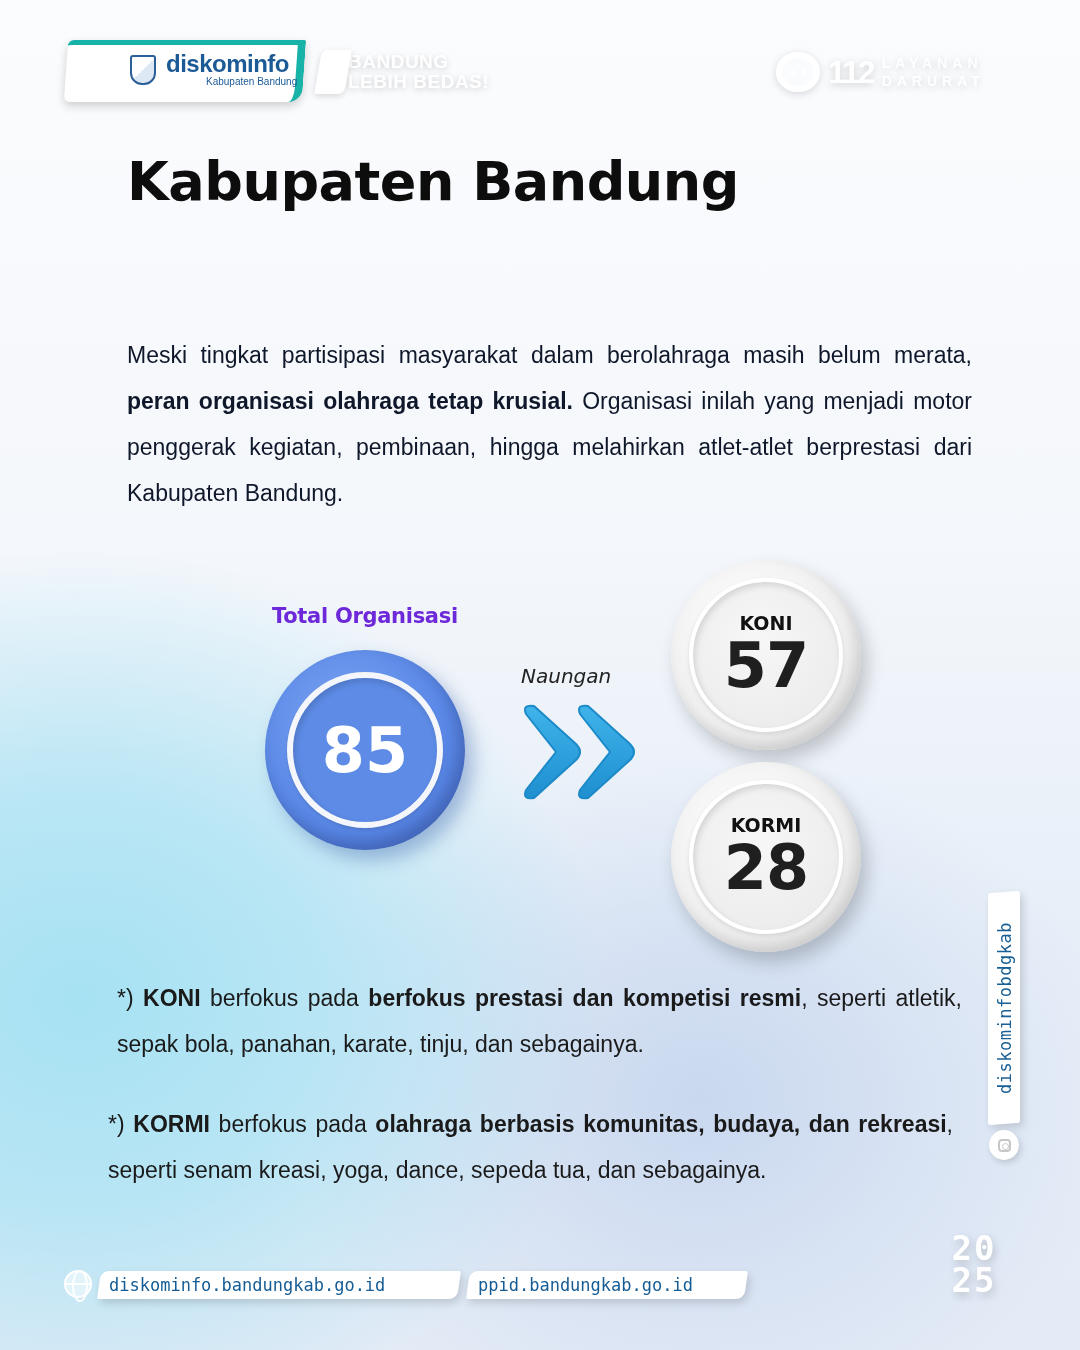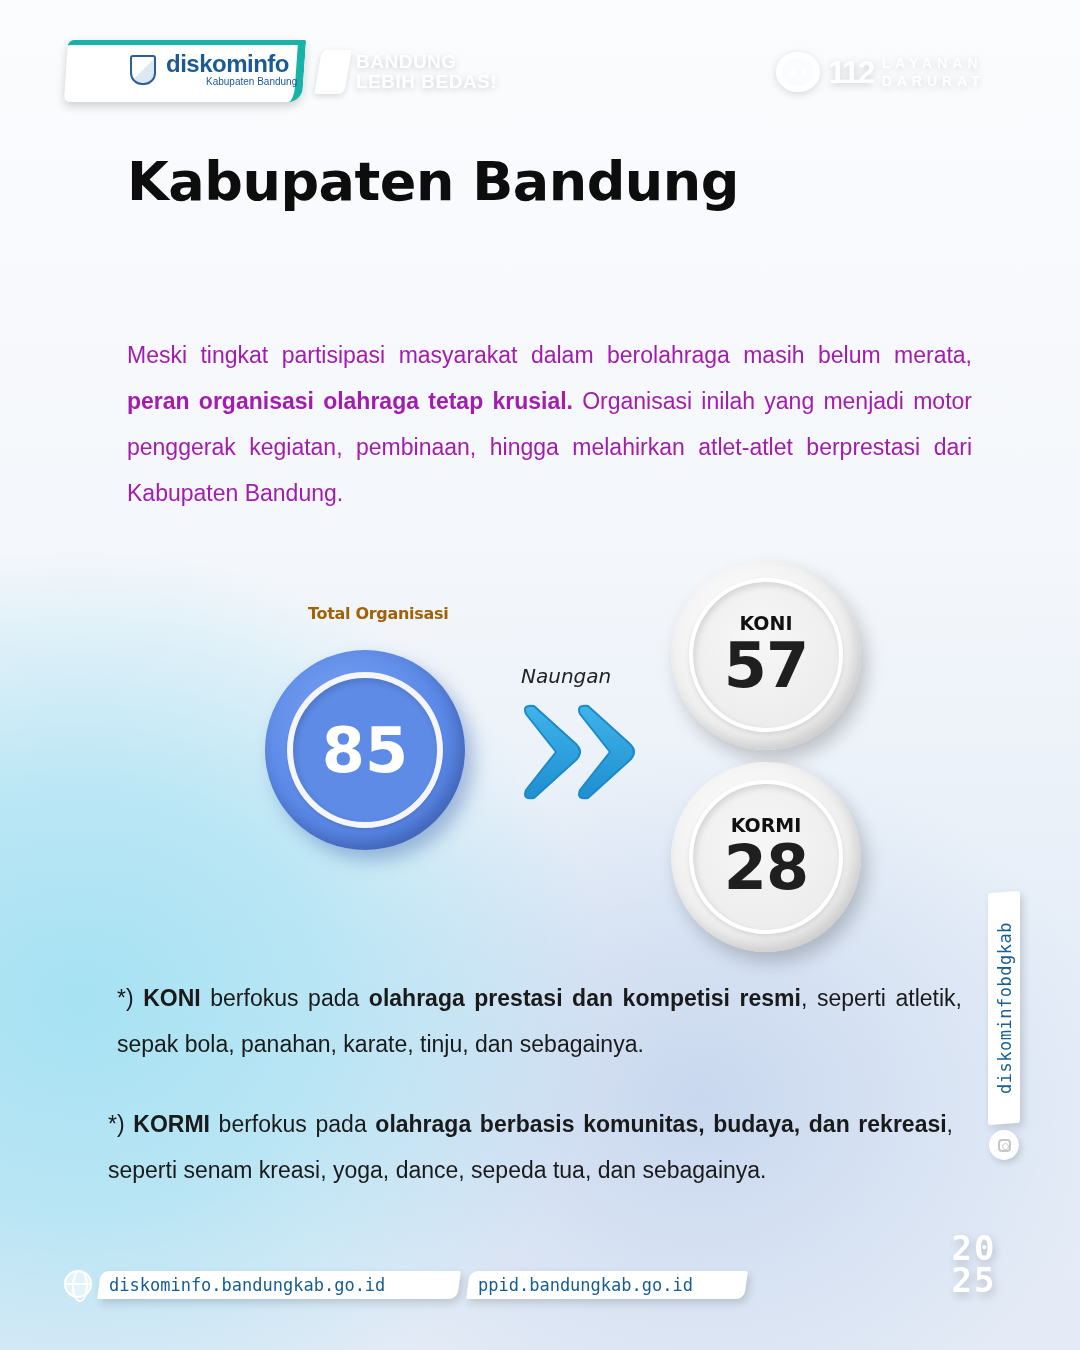--- a/index.html
+++ b/index.html
@@ -25,21 +25,21 @@
   }
   .logo-inner { position: absolute; left: 82px; top: 52px; display: flex; align-items: center; gap: 10px; padding-left: 48px; }
   .crest {
     width: 26px; height: 30px; border: 2px solid #2b5f99; border-radius: 3px 3px 12px 12px;
     background: linear-gradient(135deg, #fff 50%, #dce8f3 50%);
   }
   .logo-text-wrap { display: flex; flex-direction: column; line-height: 1; }
   .logo-main { font-size: 24px; font-weight: bold; color: #1c5a96; letter-spacing: -0.5px; }
   .logo-sub { font-size: 10px; color: #1c5a96; margin-left: 40px; margin-top: 1px; }
   .slogan {
-    position: absolute; left: 318px; top: 50px; display: flex; align-items: center; gap: 8px;
+    position: absolute; left: 318px; top: 50px; display: flex; align-items: center; 
     color: #fff; text-shadow: 0 2px 6px rgba(0,0,0,0.18);
   }
   .slogan-flag { width: 30px; height: 44px; background: #fff; border-radius: 6px 2px 6px 2px; transform: skewX(-10deg); box-shadow: 0 2px 6px rgba(0,0,0,0.15); }
   .slogan-text { font-size: 19px; font-weight: bold; line-height: 20px; letter-spacing: 0.5px; }
   .emergency {
     position: absolute; left: 776px; top: 52px; display: flex; align-items: center; gap: 8px;
     color: #fff; text-shadow: 0 2px 8px rgba(0,0,0,0.2);
   }
   .bubble-icon { width: 44px; height: 40px; border: 6px solid #fff; border-radius: 50%; position: relative; box-shadow: 0 2px 8px rgba(0,0,0,0.15); }
   .bubble-icon::before, .bubble-icon::after { content: ""; position: absolute; top: 12px; width: 5px; height: 5px; background: #fff; border-radius: 50%; }
@@ -49,29 +49,29 @@
 
   
   .title {
     position: absolute; left: 127px; top: 148px; width: 820px;
     font-family: "DejaVu Sans", sans-serif; font-weight: bold; font-size: 54px; line-height: 68px;
     color: #0d0d0d; letter-spacing: -0.5px;
   }
 
   .intro {
     position: absolute; left: 127px; top: 332px; width: 845px;
-    font-size: 23px; line-height: 46px; text-align: justify; color: #a21caf;
+    font-size: 23px; line-height: 46px; text-align: justify; color: #0f172a;
     font-family: "Liberation Sans", sans-serif;
   }
   .intro b { font-weight: bold; }
 
   
   .total-label {
-    position: absolute; left: 272px; top: 604px; font-weight: bold; font-size: 16px; color: #a16207;
-    font-family: "DejaVu Sans", sans-serif; letter-spacing: -0.3px; margin-left: 36px;
+    position: absolute; left: 272px; top: 604px; font-weight: bold; font-size: 21px; color: #6d28d9;
+    font-family: "DejaVu Sans", sans-serif; letter-spacing: -0.3px;
   }
   .blue-disc {
     position: absolute; left: 265px; top: 650px; width: 200px; height: 200px; border-radius: 50%;
     background: radial-gradient(circle at 40% 35%, #7aa3f2 0%, #5a88e6 55%, #4a76d6 100%);
     box-shadow: 8px 10px 18px rgba(40,80,160,0.35), inset -6px -8px 14px rgba(0,0,40,0.2);
   }
   .blue-ring {
     position: absolute; left: 22px; top: 22px; width: 156px; height: 156px; border-radius: 50%;
     border: 6px solid #f4f6fb; background: #5d8be6;
     box-shadow: inset 2px 3px 6px rgba(0,0,0,0.15), 0 2px 3px rgba(0,0,0,0.1);
@@ -209,21 +209,21 @@
     <span class="disc-num">57</span>
   </div>
 </div>
 <div class="white-disc kormi-disc">
   <div class="white-ring">
     <span class="disc-label">KORMI</span>
     <span class="disc-num">28</span>
   </div>
 </div>
 
-<p class="note note-koni"><span>*) </span><b>KONI</b><span> berfokus pada </span><b>olahraga prestasi dan kompetisi resmi</b><span>, seperti atletik, sepak bola, panahan, karate, tinju, dan sebagainya.</span></p>
+<p class="note note-koni"><span>*) </span><b>KONI</b><span> berfokus pada </span><b>berfokus prestasi dan kompetisi resmi</b><span>, seperti atletik, sepak bola, panahan, karate, tinju, dan sebagainya.</span></p>
 
 <p class="note note-kormi"><span>*) </span><b>KORMI</b><span> berfokus pada </span><b>olahraga berbasis komunitas, budaya, dan rekreasi</b><span>, seperti senam kreasi, yoga, dance, sepeda tua, dan sebagainya.</span></p>
 
 <div class="social-tag"></div>
 <div class="social-text">diskominfobdgkab</div>
 <div class="ig-icon">
     <span></span>
   </div>
 
 <div class="globe"></div>

